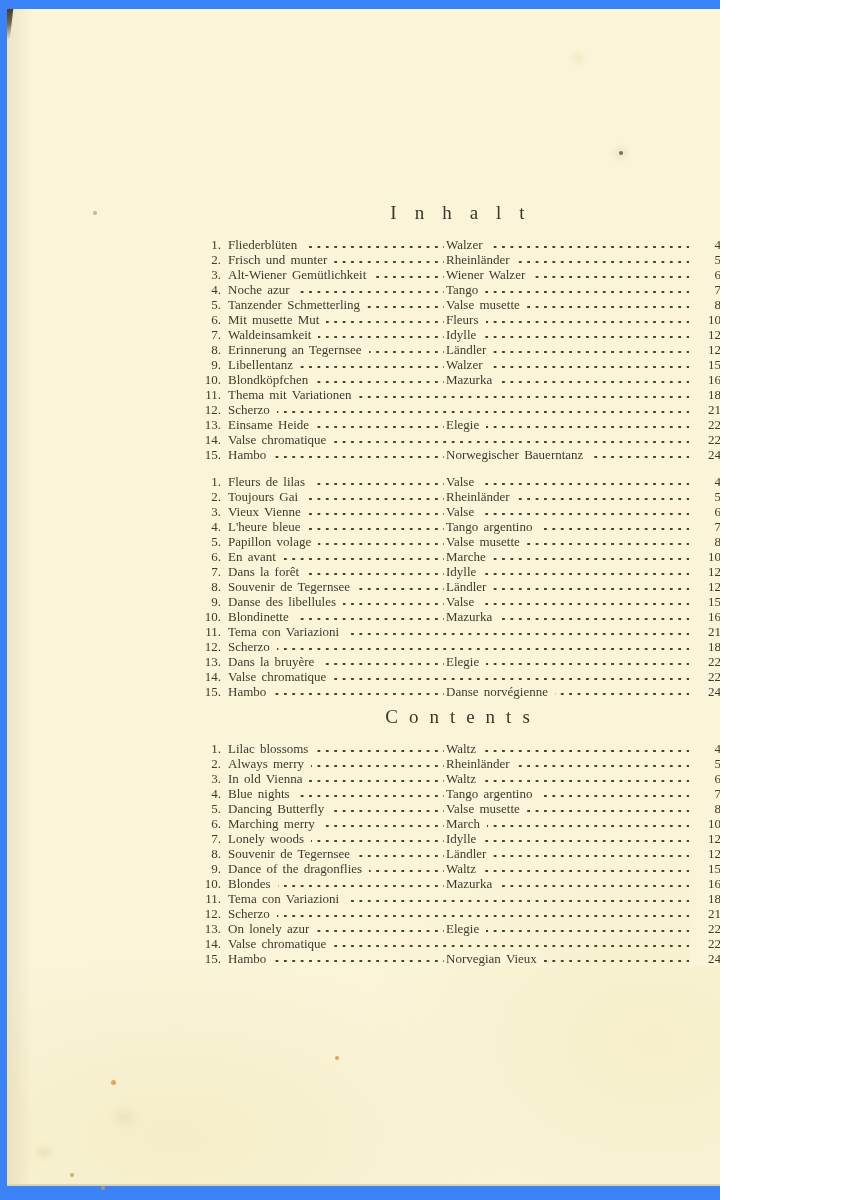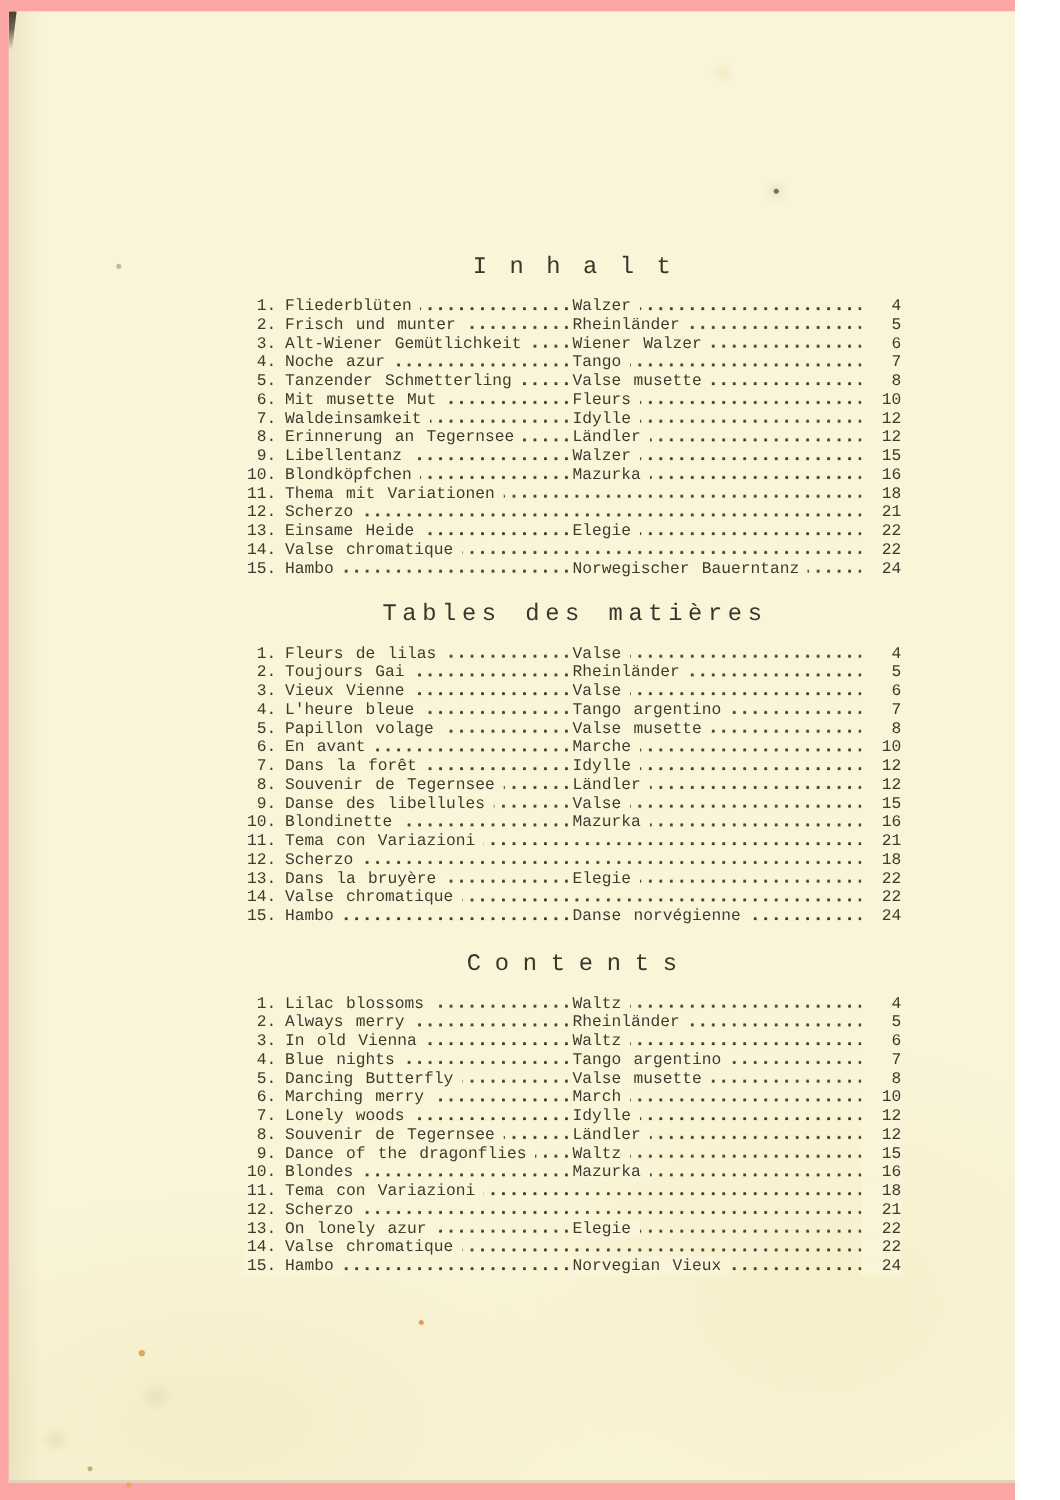--- a/index.html
+++ b/index.html
@@ -1,18 +1,18 @@
 <!DOCTYPE html>
 <html><head>
 <meta charset="utf-8">
 <style>
   html,body { margin:0; padding:0; background:#ffffff; }
   .scan {
-    position:relative; width:812px; height:1200px; background:#fca5a5;
-    overflow:hidden; font-family:Liberation Mono, monospace;
+    position:relative; width:720px; height:1200px; background:#3b82f6;
+    overflow:hidden; font-family:Liberation Serif, serif;
   }
   .paper {
     position:absolute; left:7px; top:9px; width:829px; height:1175px;
     background:
       radial-gradient(ellipse 420px 300px at 78% 88%, rgba(244,234,190,.55), rgba(244,234,190,0) 70%),
       radial-gradient(ellipse 500px 260px at 20% 96%, rgba(240,228,180,.45), rgba(240,228,180,0) 70%),
       #faf5d9;
     border-bottom:2px solid #ded5b4;
   }
   .paper::before { 
@@ -28,39 +28,39 @@
   }
   .spot { border-radius:50%; }
   
   .content { position:absolute; left:194px; top:0; width:527px; color:#3e3a2e; z-index:2; }
   .heading {
     margin:0; font-size:19px; line-height:24px; font-weight:normal;
     text-align:center; color:#3a362b;
   }
   .sec-0 .heading { margin-top:201px; letter-spacing:18px; padding-left:18px; }
   .sec-1 .heading { margin-top:17px;  letter-spacing:4.5px; padding-left:5px; word-spacing:3px; }
-  .sec-2 .heading { margin-top:19px;  letter-spacing:11px; padding-left:11px; }
+  .sec-2 .heading { margin-top:6px;  letter-spacing:11px; padding-left:11px; }
   .rows { margin-top:12px; }
   .row {
     position:relative; display:flex; align-items:baseline;
     height:15px; line-height:15px; font-size:13px; word-spacing:2px; color:#3e3a2e;
   }
   .dotlayer {
     position:absolute; left:20px; right:21px; top:0; height:100%; z-index:0;
     background-image:radial-gradient(circle at 4.2px 10px, #46422f 1.05px, rgba(70,66,47,0) 1.5px);
     background-size:8.4px 15px; background-repeat:repeat-x;
   }
   .num  { position:relative; z-index:1; flex:0 0 27px; width:27px; text-align:right;
           padding-right:0; box-sizing:border-box; background:#faf5d9; }
   .title-cell { flex:0 0 223px; width:223px; white-space:nowrap; overflow:visible; }
   .title-cell .t { position:relative; z-index:1; display:inline-block; background:#faf5d9;
                    padding-left:7px; padding-right:7px; }
   .genre-cell { flex:1 1 auto; min-width:0; white-space:nowrap; }
   .genre-cell .t { position:relative; z-index:1; display:inline-block; background:#faf5d9;
-                   padding-left:2px; padding-right:7px;margin-left:12px; }
+                   padding-left:2px; padding-right:7px; }
   .pg { position:relative; z-index:1; flex:0 0 32px; width:32px; box-sizing:border-box;
         text-align:right; background:#faf5d9; padding-left:6px; }
 </style>
 </head>
 <body>
 
 <div class="scan">
   <div class="paper"></div>
 
   <div class="artifact corner-mark"></div>
@@ -180,21 +180,20 @@
           <div class="row">
             <span class="dotlayer"></span>
             <span class="num">15.</span>
             <span class="title-cell"><span class="t">Hambo</span></span>
             <span class="genre-cell"><span class="t">Norwegischer Bauerntanz</span></span>
             <span class="pg">24</span>
           </div>
         </div>
       </div>
       <div class="section sec-1">
-        <h2 class="heading">Tables des matières</h2>
         <div class="rows">
           <div class="row">
             <span class="dotlayer"></span>
             <span class="num">1.</span>
             <span class="title-cell"><span class="t">Fleurs de lilas</span></span>
             <span class="genre-cell"><span class="t">Valse</span></span>
             <span class="pg">4</span>
           </div>
           <div class="row">
             <span class="dotlayer"></span>

